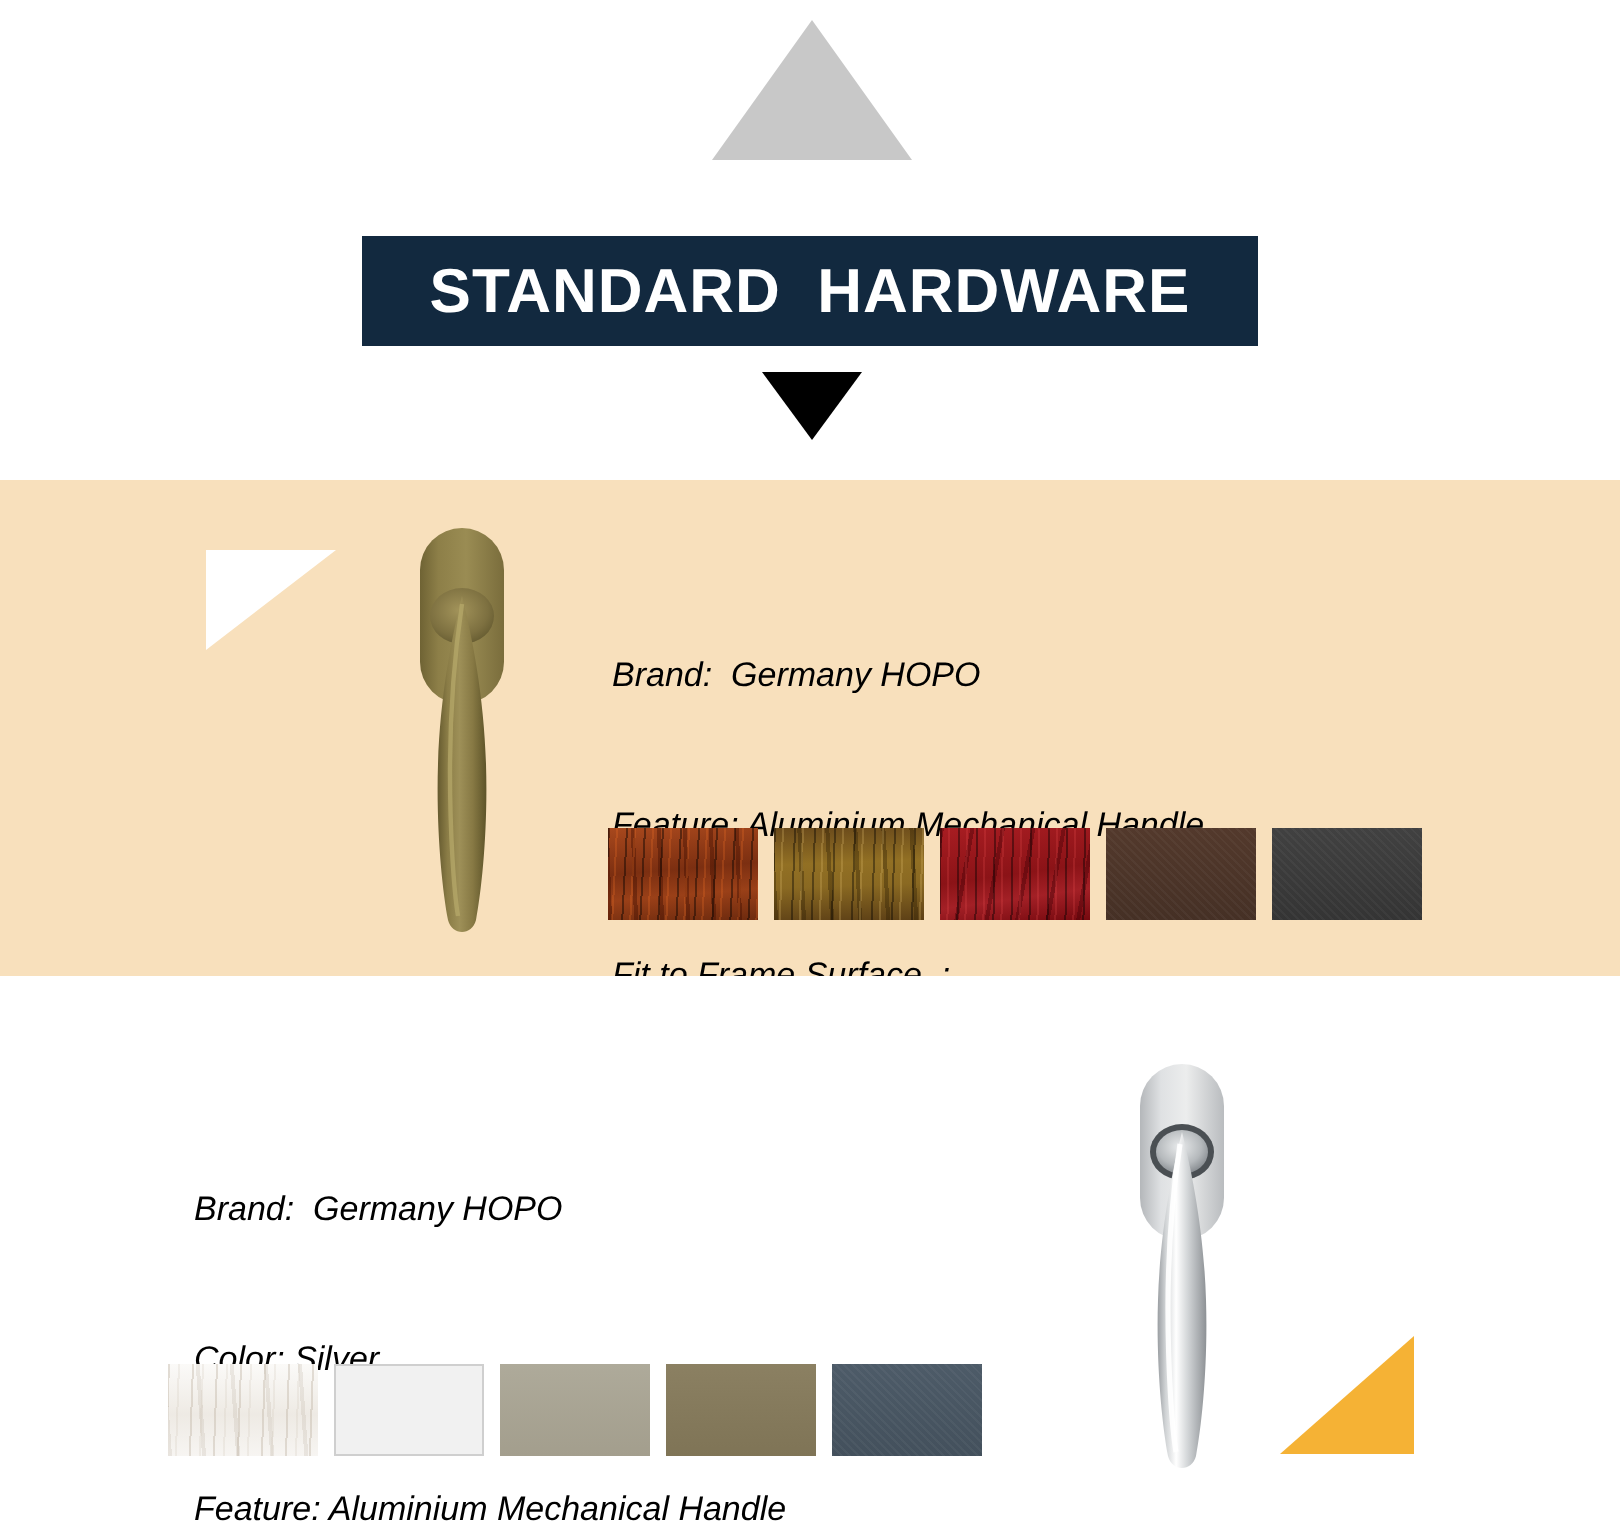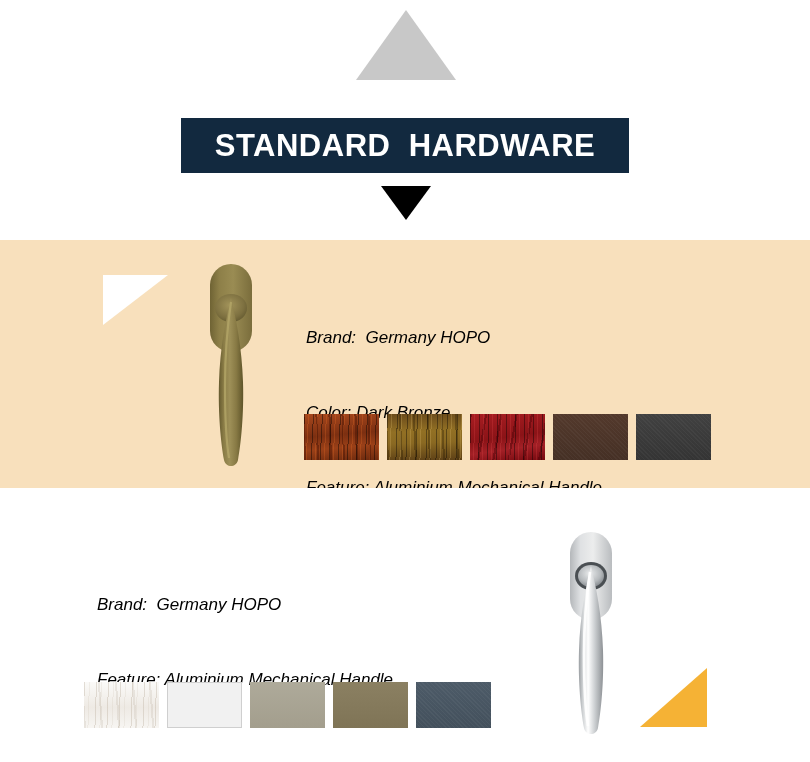--- a/index.html
+++ b/index.html
@@ -271,39 +271,39 @@
            C 22 152, 25 182, 28 198
            C 30 206, 40 206, 42 198
            C 45 182, 48 152, 47 120
            C 46 86, 40 56, 35 36 Z" fill="url(#bzLever)"></path>
 
   <path d="M35 40 C 32 60, 29 92, 29 124 C 29 156, 31 184, 33 196" stroke="#b6a869" stroke-width="2.2" fill="none" opacity="0.75"></path>
 </svg>
 
 <div class="spec spec-top">
   <span class="line">Brand:  Germany HOPO</span>
-  <span class="line">Color: Dark Bronze</span>
   <span class="line">Feature: Aluminium Mechanical Handle</span>
   <span class="line">Fit to Frame Surface  :</span>
 </div>
 
 <div class="swatch-row swatch-row-top">
   <div class="swatch sw-rosewood"></div>
   <div class="swatch sw-teak"></div>
   <div class="swatch sw-cherry"></div>
   <div class="swatch sw-darkbrown"></div>
   <div class="swatch sw-charcoal"></div>
 </div>
 
 <div class="panel-white"></div>
 
 <div class="tri-orange"></div>
 
 <div class="spec spec-bottom">
   <span class="line">Brand:  Germany HOPO</span>
+  <span class="line">Color: Silver</span>
   <span class="line">Feature: Aluminium Mechanical Handle</span>
   
 </div>
 
 <svg class="handle handle-silver" width="70" height="212" viewBox="0 0 70 212">
   <defs>
     <linearGradient id="agPlate" x1="0" y1="0" x2="1" y2="0">
       <stop offset="0%" stop-color="#b4b7ba"></stop>
       <stop offset="25%" stop-color="#dfe1e3"></stop>
       <stop offset="55%" stop-color="#eceded"></stop>

